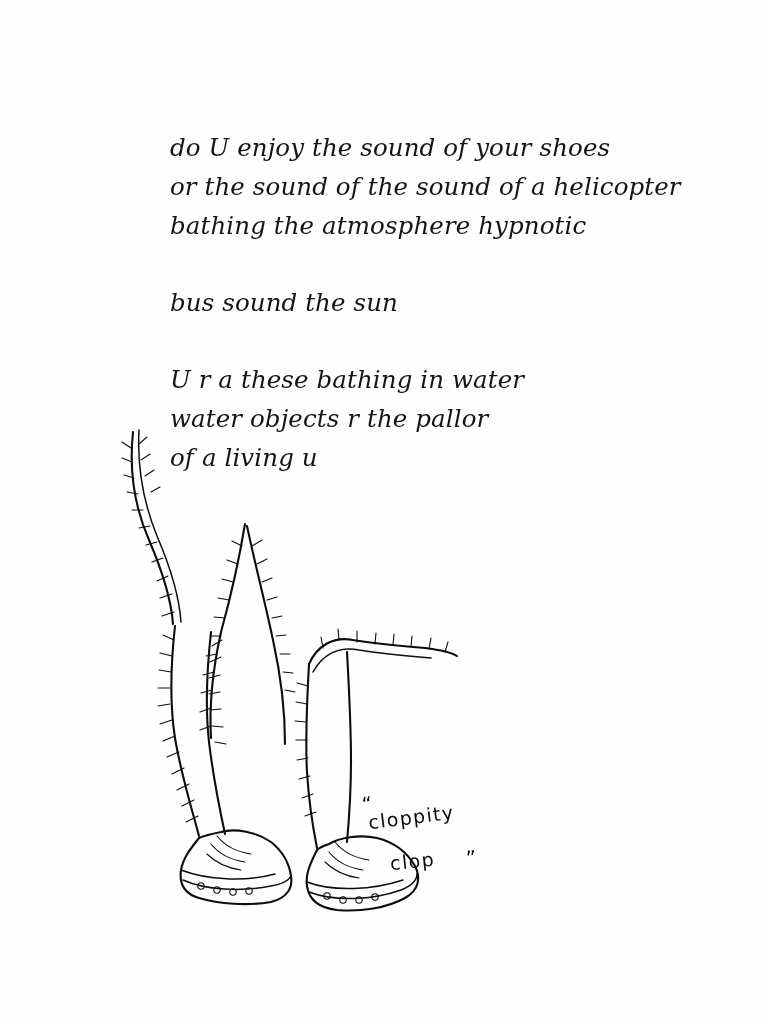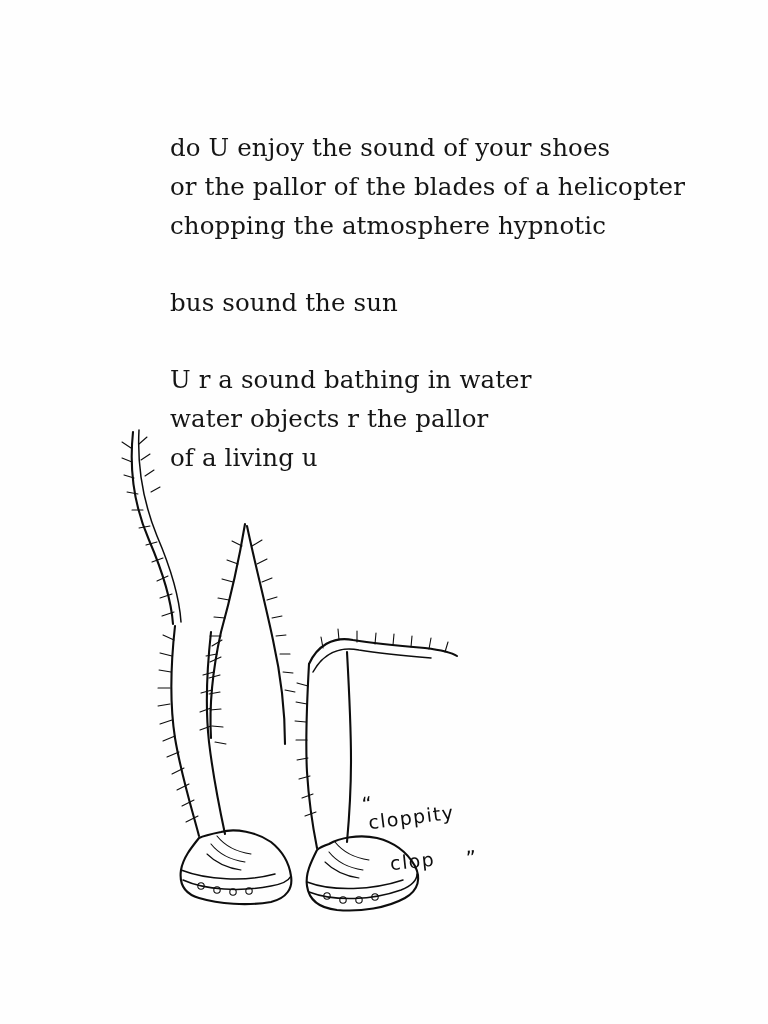--- a/index.html
+++ b/index.html
@@ -21,20 +21,21 @@
     inset: 0;
     background: #fefefe;
   }
 
   
   .poem {
     position: absolute;
     left: 170px;
     top: 128px;
     width: 560px;
+    font-style: italic;
   }
   .stanza {
     margin: 0 0 38px 0;
   }
   .stanza:last-child {
     margin-bottom: 0;
   }
   .line {
     font-family: "DejaVu Serif", serif;
     font-size: 24.5px;
@@ -112,30 +113,30 @@
 </style>
 </head>
 <body>
 
 <div class="page">
 
   <div class="poem">
 
     <div class="stanza">
       <div class="line">do U enjoy the sound of your shoes</div>
-      <div class="line">or the pallor of the blades of a helicopter</div>
-      <div class="line">chopping the atmosphere hypnotic</div>
+      <div class="line">or the sound of the sound of a helicopter</div>
+      <div class="line">bathing the atmosphere hypnotic</div>
     </div>
 
     <div class="stanza">
       <div class="line">bus sound the sun</div>
     </div>
 
     <div class="stanza">
-      <div class="line">U r a sound bathing in water</div>
+      <div class="line">U r a these bathing in water</div>
       <div class="line">water objects r the pallor</div>
       <div class="line">of a living u</div>
     </div>
 
   </div>
 
   <div class="drawing">
     <svg viewBox="0 0 420 580" xmlns="http://www.w3.org/2000/svg" aria-hidden="true">
 
       <path class="ink ink-med" d="M38 32 C 34 70, 40 108, 54 140 C 66 168, 76 196, 78 224"></path>

